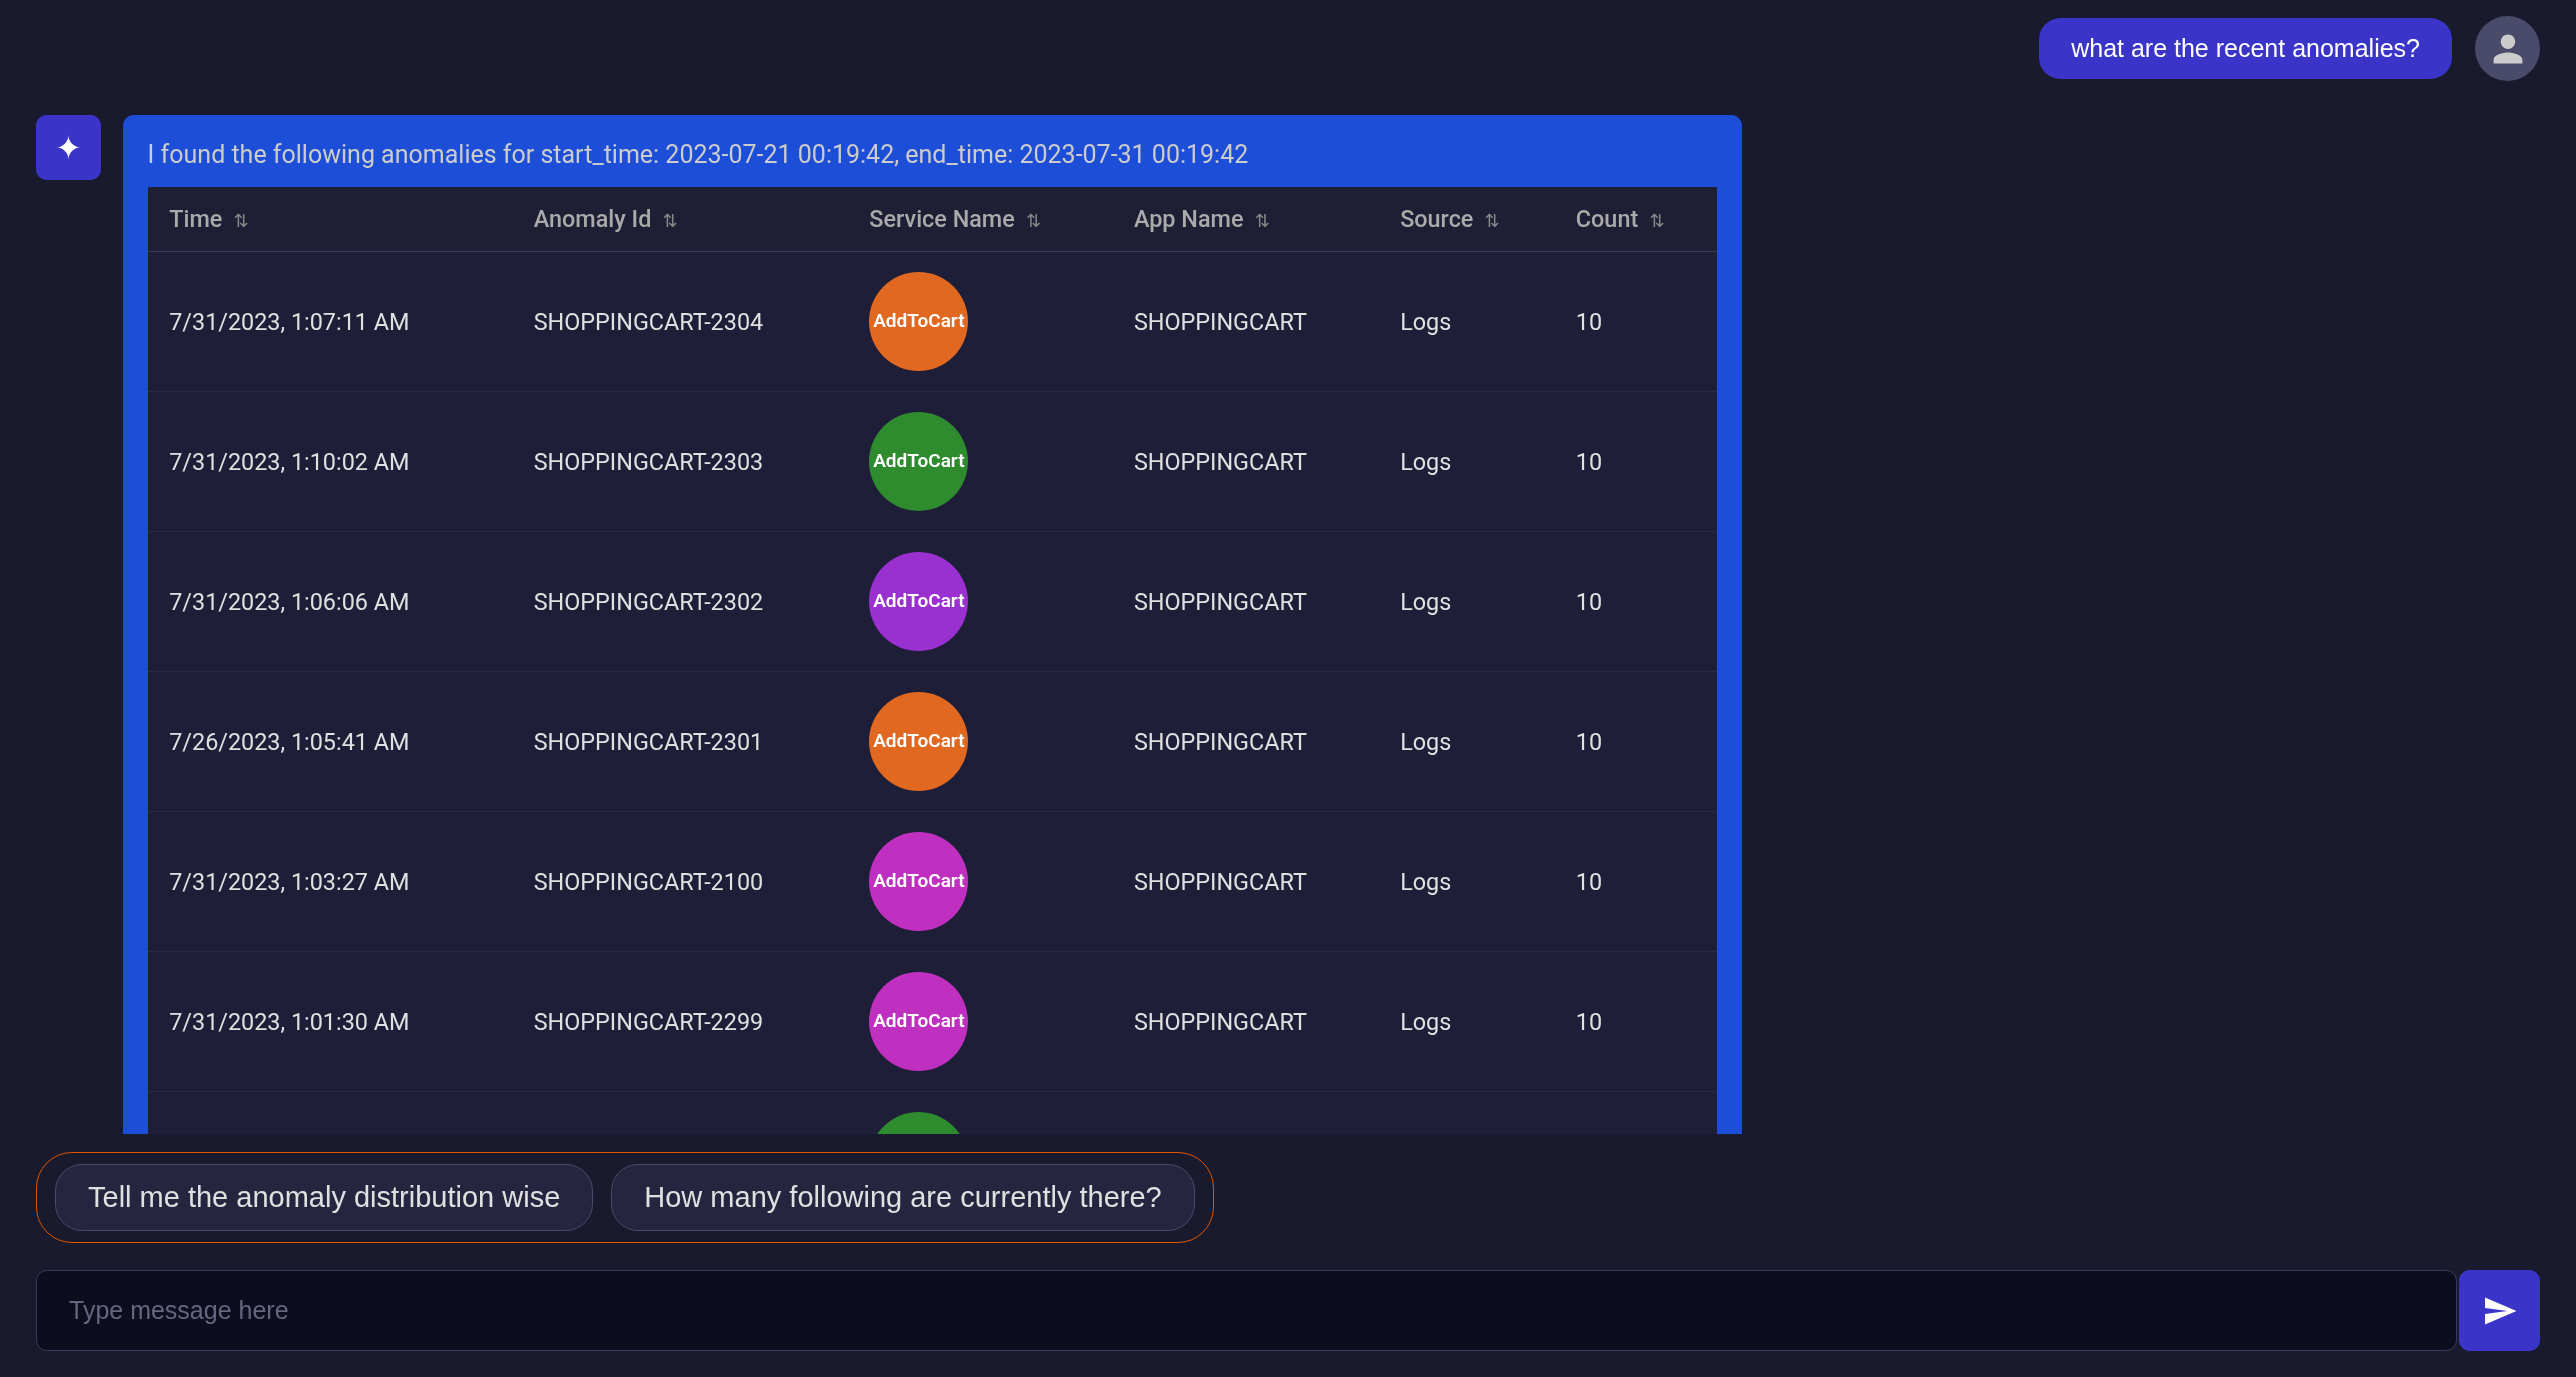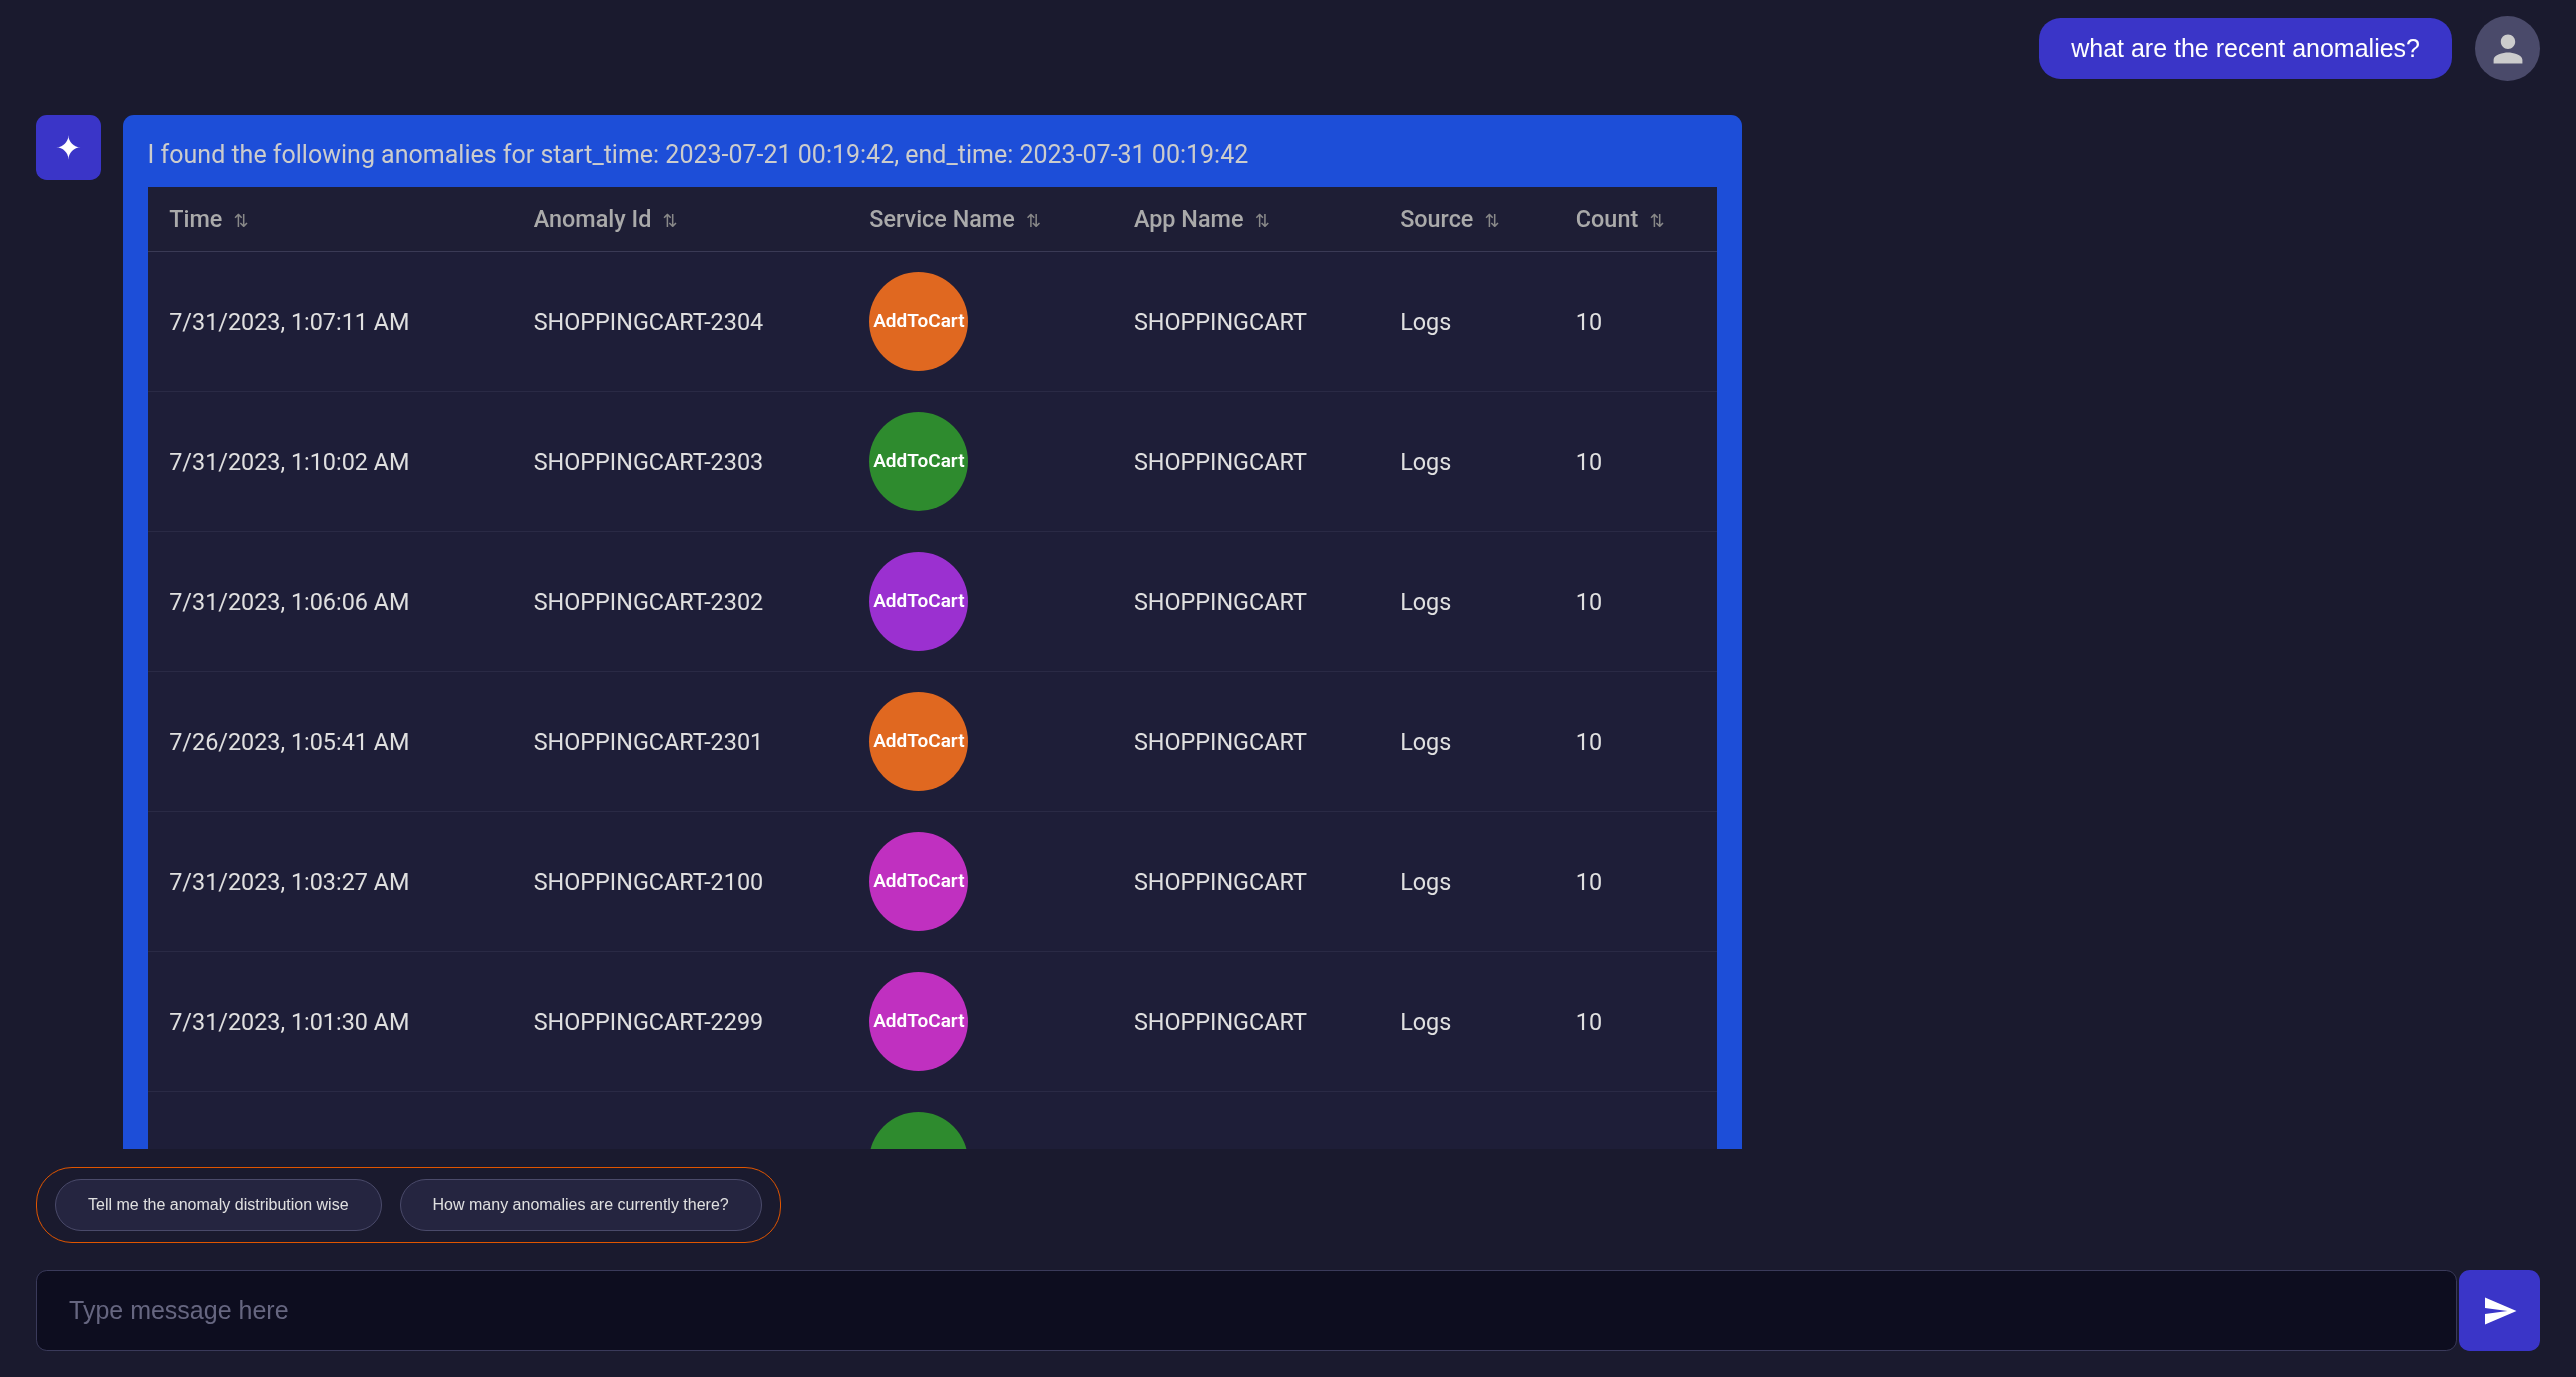--- a/index.html
+++ b/index.html
@@ -157,21 +157,21 @@
       display: flex;
       gap: 18px;
     }
 
     .suggestion-btn {
       background-color: #252540;
       color: #e0e0e0;
       border: 0.9px solid #4a4a6a;
       border-radius: 27px;
       padding: 16px 32px;
-      font-size: 16px;
+      font-size: 29px;
       cursor: pointer;
       white-space: nowrap;
     }
 
     .input-area {
       padding: 18px 36px 27px;
       display: flex;
       gap: 2px;
       align-items: center;
       background-color: #1a1a2e;
@@ -310,21 +310,21 @@
             </tr>
           </tbody>
       </table>
     </div>
   </div>
 </div>
 
 <div class="bottom-suggestions">
   <div class="suggestion-area">
     <button class="suggestion-btn">Tell me the anomaly distribution wise</button>
-    <button class="suggestion-btn">How many anomalies are currently there?</button>
+    <button class="suggestion-btn">How many following are currently there?</button>
   </div>
 </div>
 
 <div class="input-area">
   <input class="message-input" type="text" placeholder="Type message here" style="">
   <button class="send-btn">
     <svg width="36" height="36" viewBox="0 0 24 24" fill="white">
       <path d="M2.01 21L23 12 2.01 3 2 10l15 2-15 2z"></path>
     </svg>
   </button>

